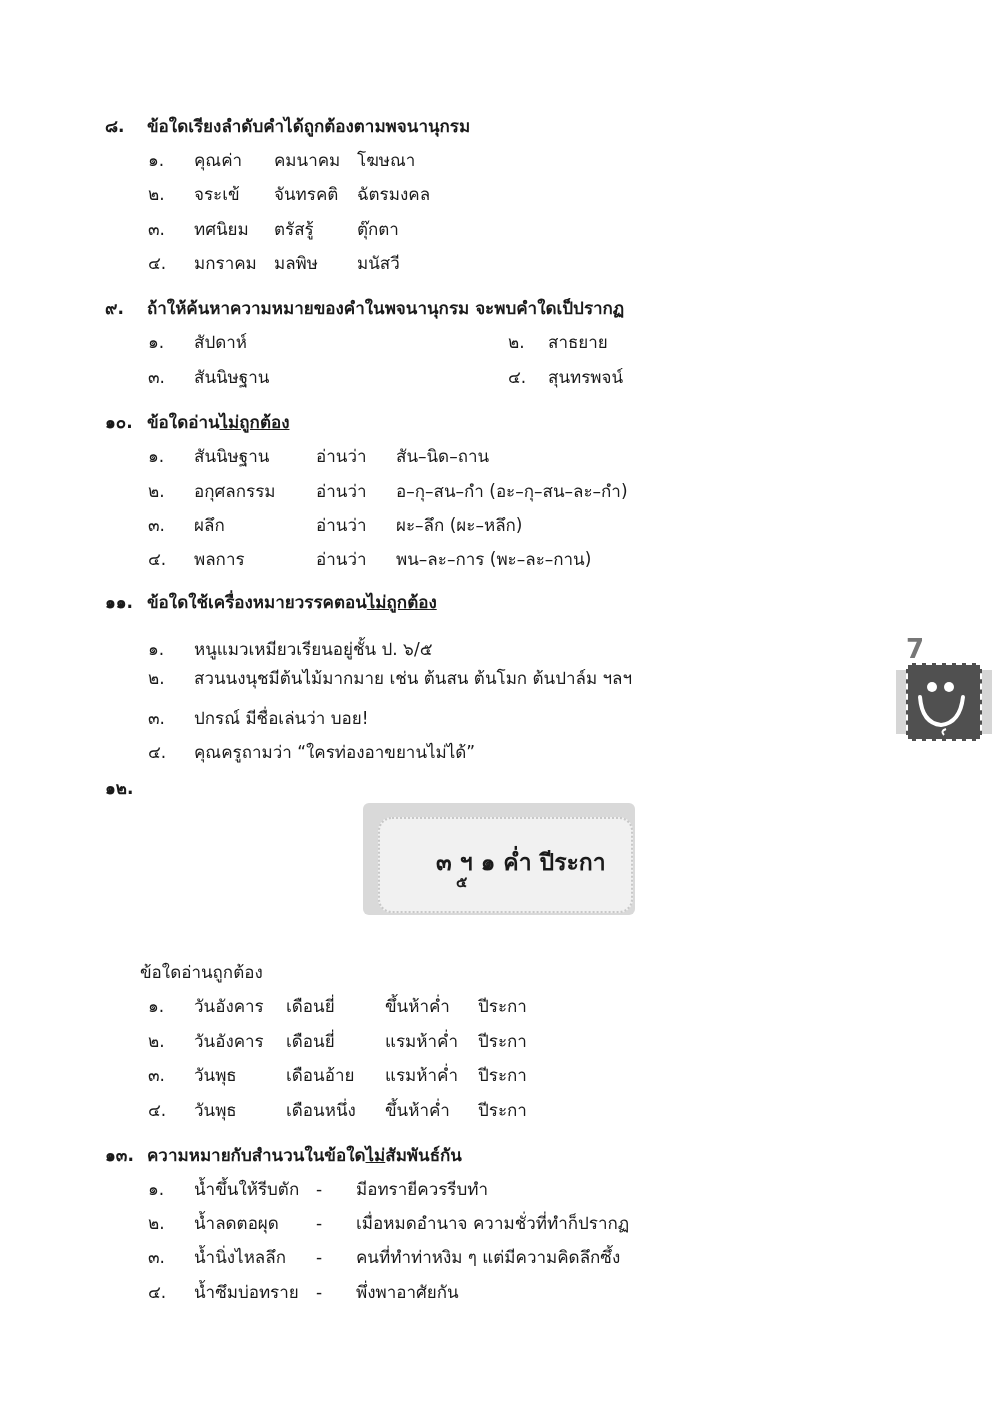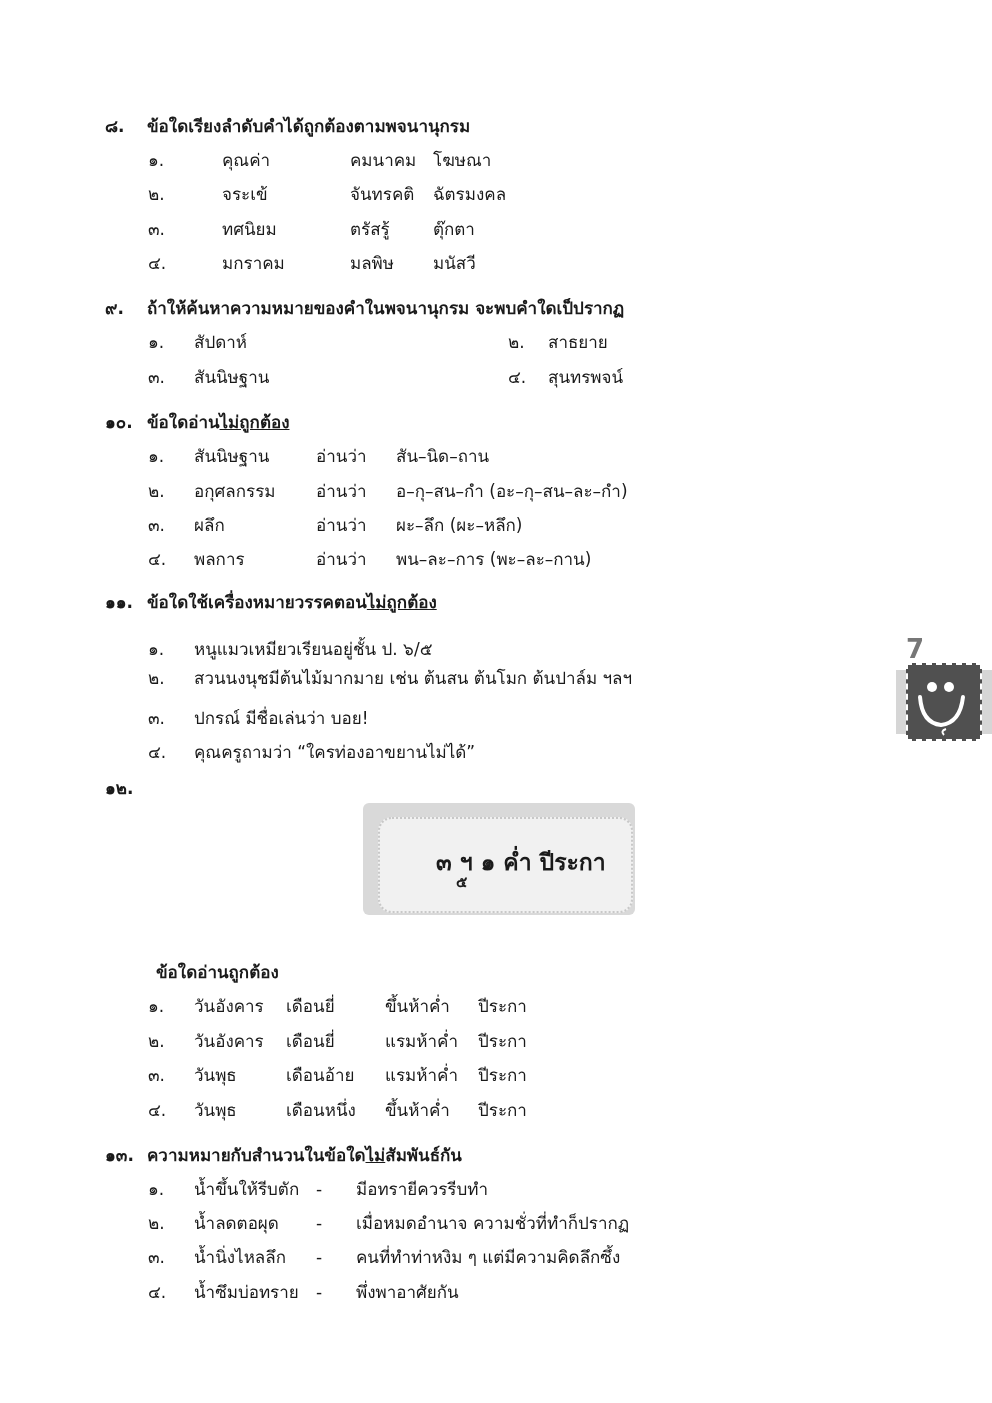--- a/index.html
+++ b/index.html
@@ -8,28 +8,28 @@
       font-family: "DejaVu Sans", "Liberation Sans", sans-serif;
       color: #1a1a1a;
     }
     .q { position: absolute; left: 105px; font-size: 17px; font-weight: bold; white-space: nowrap; }
     .q .num { display: inline-block; width: 42px; }
     .opt { position: absolute; left: 148px; font-size: 17px; white-space: nowrap; }
     .opt .n { display: inline-block; width: 46px; }
     .c { display: inline-block; }
     .u { text-decoration: underline; }
     
-    .q8 .c1 { width: 80px; margin-left: 28px; } .q8 .c2 { width: 83px; margin-left: 48px; }
+    .q8 .c1 { width: 80px; } .q8 .c2 { width: 83px; }
     
     .q10 .c1 { width: 122px; } .q10 .c2 { width: 80px; }
     
     .q12 .c1 { width: 92px; } .q12 .c2 { width: 99px; } .q12 .c3 { width: 93px; }
     
     .q13 .c1 { width: 122px; } .q13 .c2 { width: 40px; }
-    .sub { position: absolute; left: 156px; font-size: 17px; font-weight: bold; }
+    .sub { position: absolute; left: 140px; font-size: 17px; font-weight: normal; }
 
     .frame {
       position: absolute; left: 363px; top: 803px; width: 272px; height: 112px;
       background: #d9d9d9; border-radius: 6px;
     }
     .frame-inner {
       position: absolute; left: 378px; top: 817px; width: 255px; height: 96px;
       background: #f1f1f1; border-radius: 14px; border: 2px dotted #c8c8c8; box-sizing: border-box;
     }
     .frame-text { position: absolute; left: 436px; top: 844px; font-size: 23px; font-weight: bold; }

